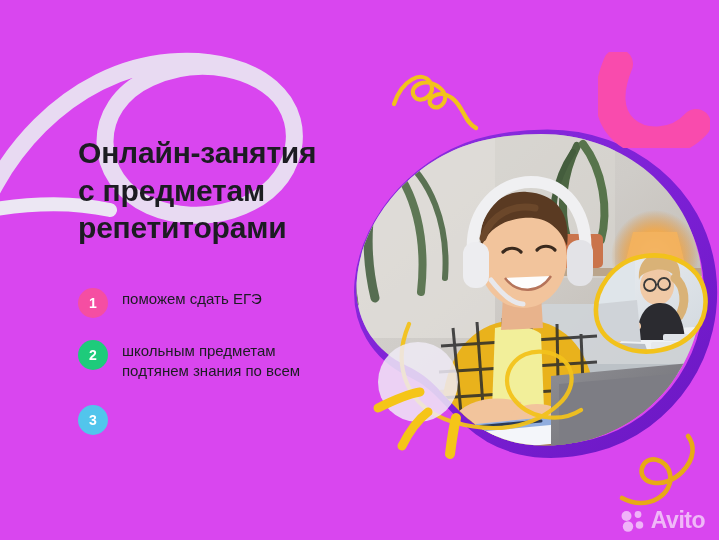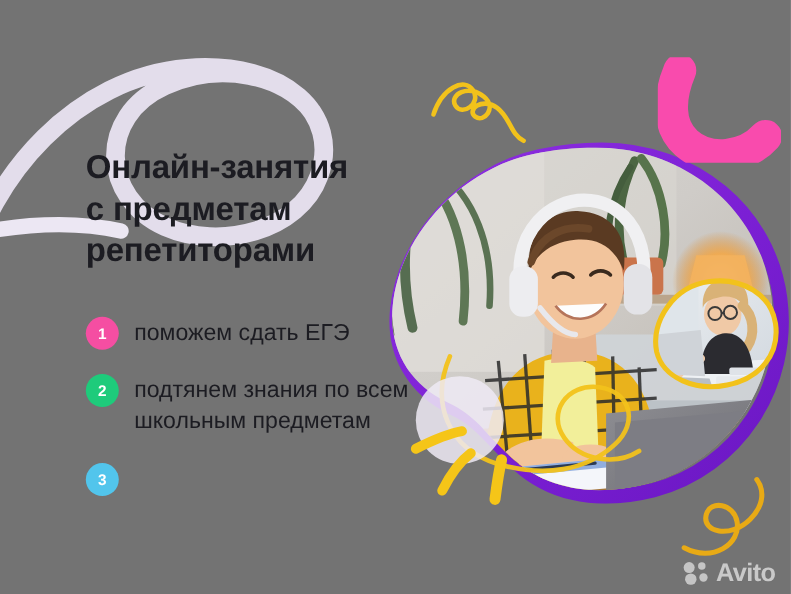--- a/index.html
+++ b/index.html
@@ -2,21 +2,21 @@
 <html><head>
 <meta charset="utf-8">
 <style>
   html,body{margin:0;padding:0;}
   body{
     width:719px;height:540px;overflow:hidden;
     background:#f7f6f7;
     font-family:"Liberation Sans", sans-serif;
     position:relative;
   }
-  #stage{position:absolute;inset:0;width:719px;height:540px;overflow:hidden;background:#737373;}
+  #stage{position:absolute;inset:0;width:719px;height:540px;overflow:hidden;background:#d946ef;}
 
   
   .bg-swirl{position:absolute;left:-40px;top:10px;width:360px;height:260px;pointer-events:none;}
 
   
   .headline{
     position:absolute;left:78px;top:134px;width:300px;
     font-size:30px;line-height:1.255;font-weight:700;
     color:#1c1c22;letter-spacing:-0.2px;
   }
@@ -30,21 +30,21 @@
   .badge{
     flex:0 0 auto;width:30px;height:30px;border-radius:50%;
     display:flex;align-items:center;justify-content:center;
     color:#ffffff;font-size:14px;font-weight:700;line-height:1;
     margin-right:14px;
   }
   .badge.b1{background:#f54ea2;}
   .badge.b2{background:#1ecb7b;}
   .badge.b3{background:#52c5ec;}
   .feat-text{
-    font-size:21px;line-height:1.33;color:#1c1c22;font-weight:400;
+    font-size:15px;line-height:1.33;color:#1c1c22;font-weight:400;
     padding-top:1px;
   }
   .feat-text .l{display:block;white-space:nowrap;}
   .ul-wave{position:relative;display:inline-block;}
   .ul-wave .wave{
     position:absolute;left:0;bottom:-6px;width:100%;height:7px;
   }
 
   
   .photo-wrap{position:absolute;left:345px;top:128px;width:374px;height:330px;}
@@ -287,22 +287,22 @@
     <div class="feat f1">
       <div class="badge b1">1</div>
       <div class="feat-text">
         <span class="l">поможем сдать ЕГЭ</span>
       </div>
     </div>
 
     <div class="feat f2">
       <div class="badge b2">2</div>
       <div class="feat-text">
+        <span class="l">школьным предметам</span>
         <span class="l">подтянем знания по всем</span>
-        <span class="l">школьным предметам</span>
       </div>
     </div>
 
     <div class="feat f3">
       <div class="badge b3">3</div>
     </div>
 
   </div>
 
   <div class="avito">

